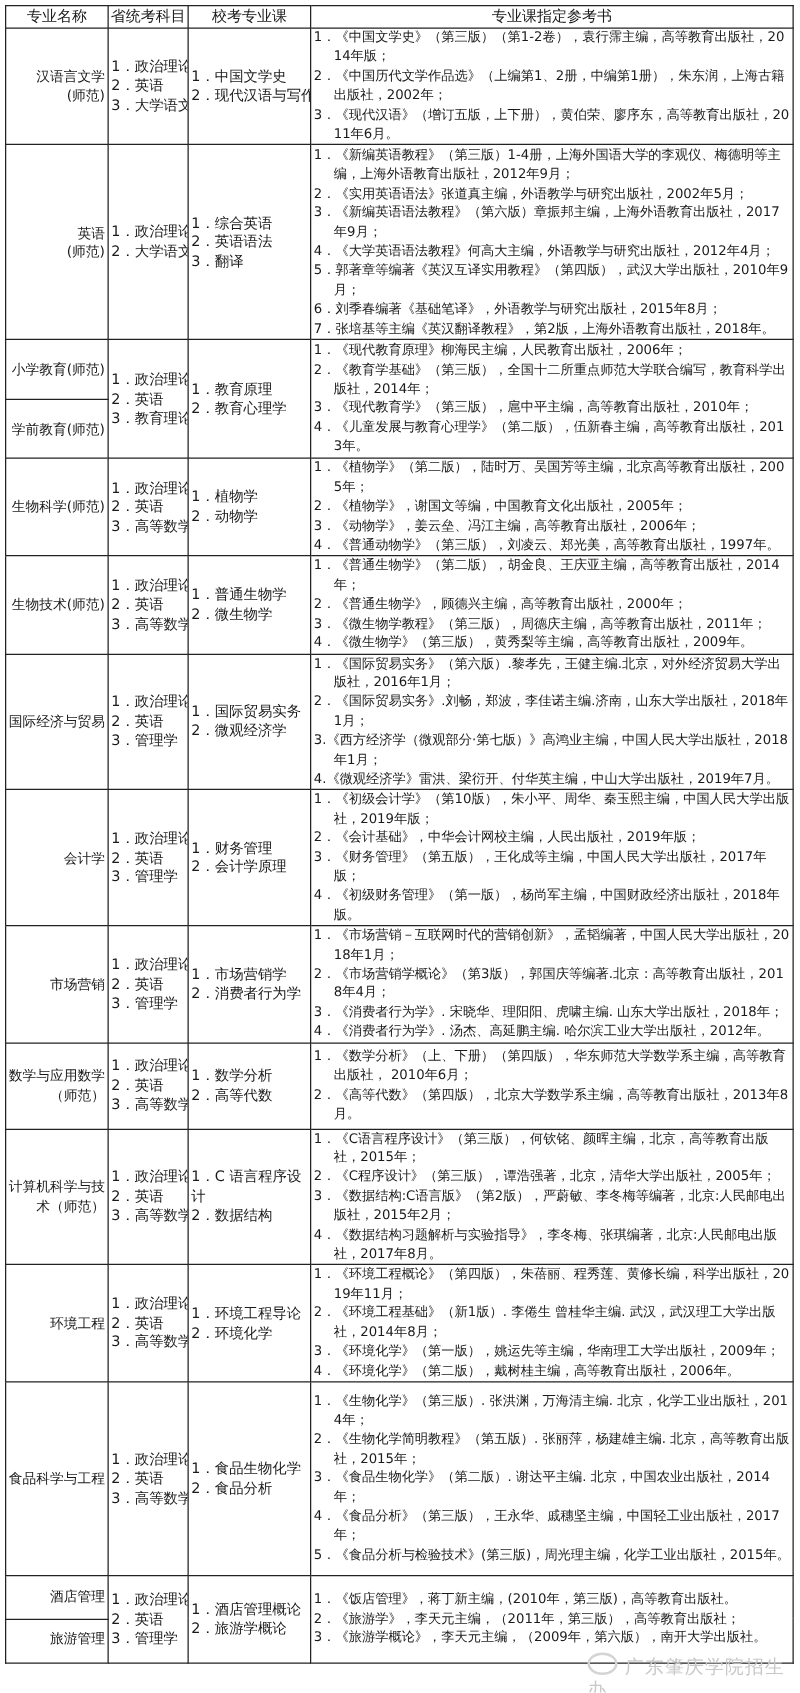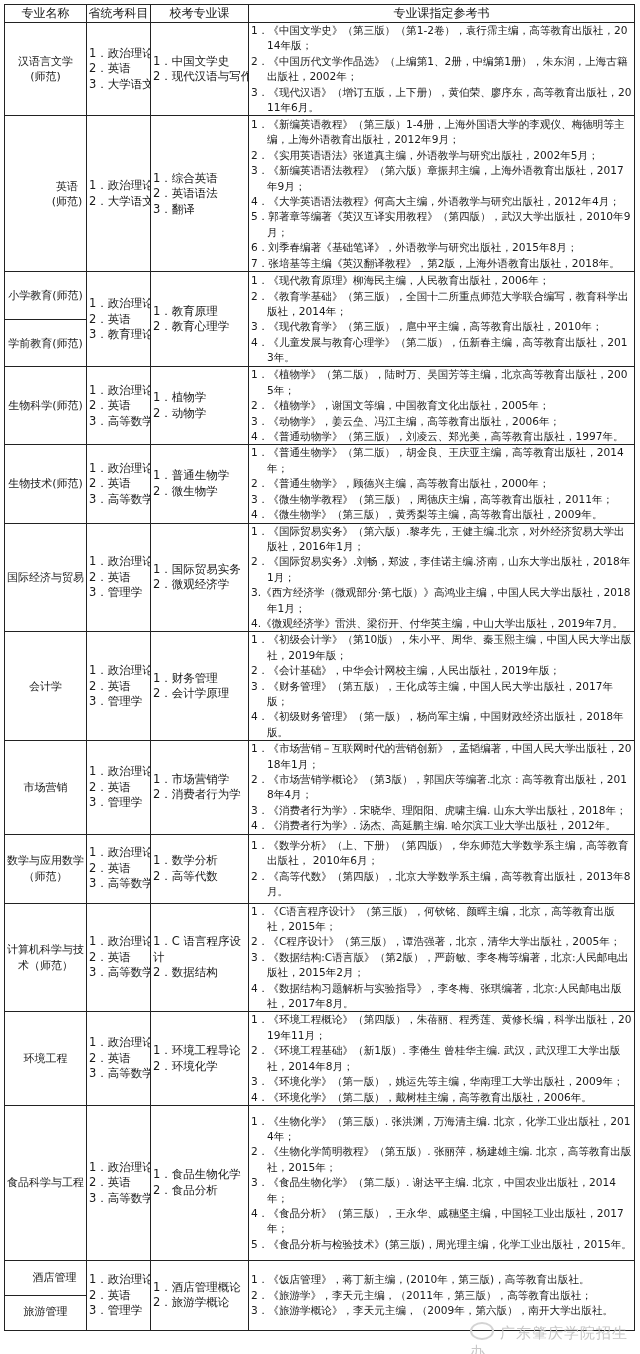--- a/index.html
+++ b/index.html
@@ -2,21 +2,21 @@
 <html><head>
 <meta charset="utf-8">
 <style>
   html,body{margin:0;padding:0;background:#ffffff;}
   body{width:640px;height:1354px;position:relative;overflow:hidden;
        font-family:"DejaVu Sans","Liberation Sans",sans-serif;color:#1a1a1a;}
   #tbl{position:absolute;left:4px;top:4px;width:630px;border-collapse:collapse;table-layout:fixed;}
   #tbl td,#tbl th{border:1px solid #222;padding:0 2px;vertical-align:middle;font-size:11px;line-height:15.4px;font-weight:normal;overflow:hidden;}
   #tbl th{font-weight:normal;font-size:12px;height:17px;text-align:center;padding:0;}
   col.c1{width:82px;} col.c2{width:64px;} col.c3{width:98px;} col.c4{width:386px;}
-  td.major{text-align:center;font-size:12px;line-height:17px;}
+  td.major{text-align:right;font-size:12px;line-height:17px;}
   td.list{padding-left:1px;}
   td.refs{padding-left:1px;padding-right:1px;}
   ol.l{margin:0;padding:0;list-style:none;}
   ol.l li{padding-left:14px;text-indent:-14px;white-space:nowrap;font-size:11.5px;line-height:15.5px;}
   ol.r{margin:0;padding:0;list-style:none;}
   ol.r li{padding-left:16px;text-indent:-16px;font-size:10.6px;line-height:15.4px;word-break:break-all;}
   #wm{position:absolute;left:470px;top:1322px;font-size:15px;color:#c8c8c8;letter-spacing:1px;}
   #wm .wm-icon{display:inline-block;width:20px;height:14px;border:2px solid #d4d4d4;border-radius:50%;margin-right:6px;vertical-align:-2px;}
 </style>
 </head>

